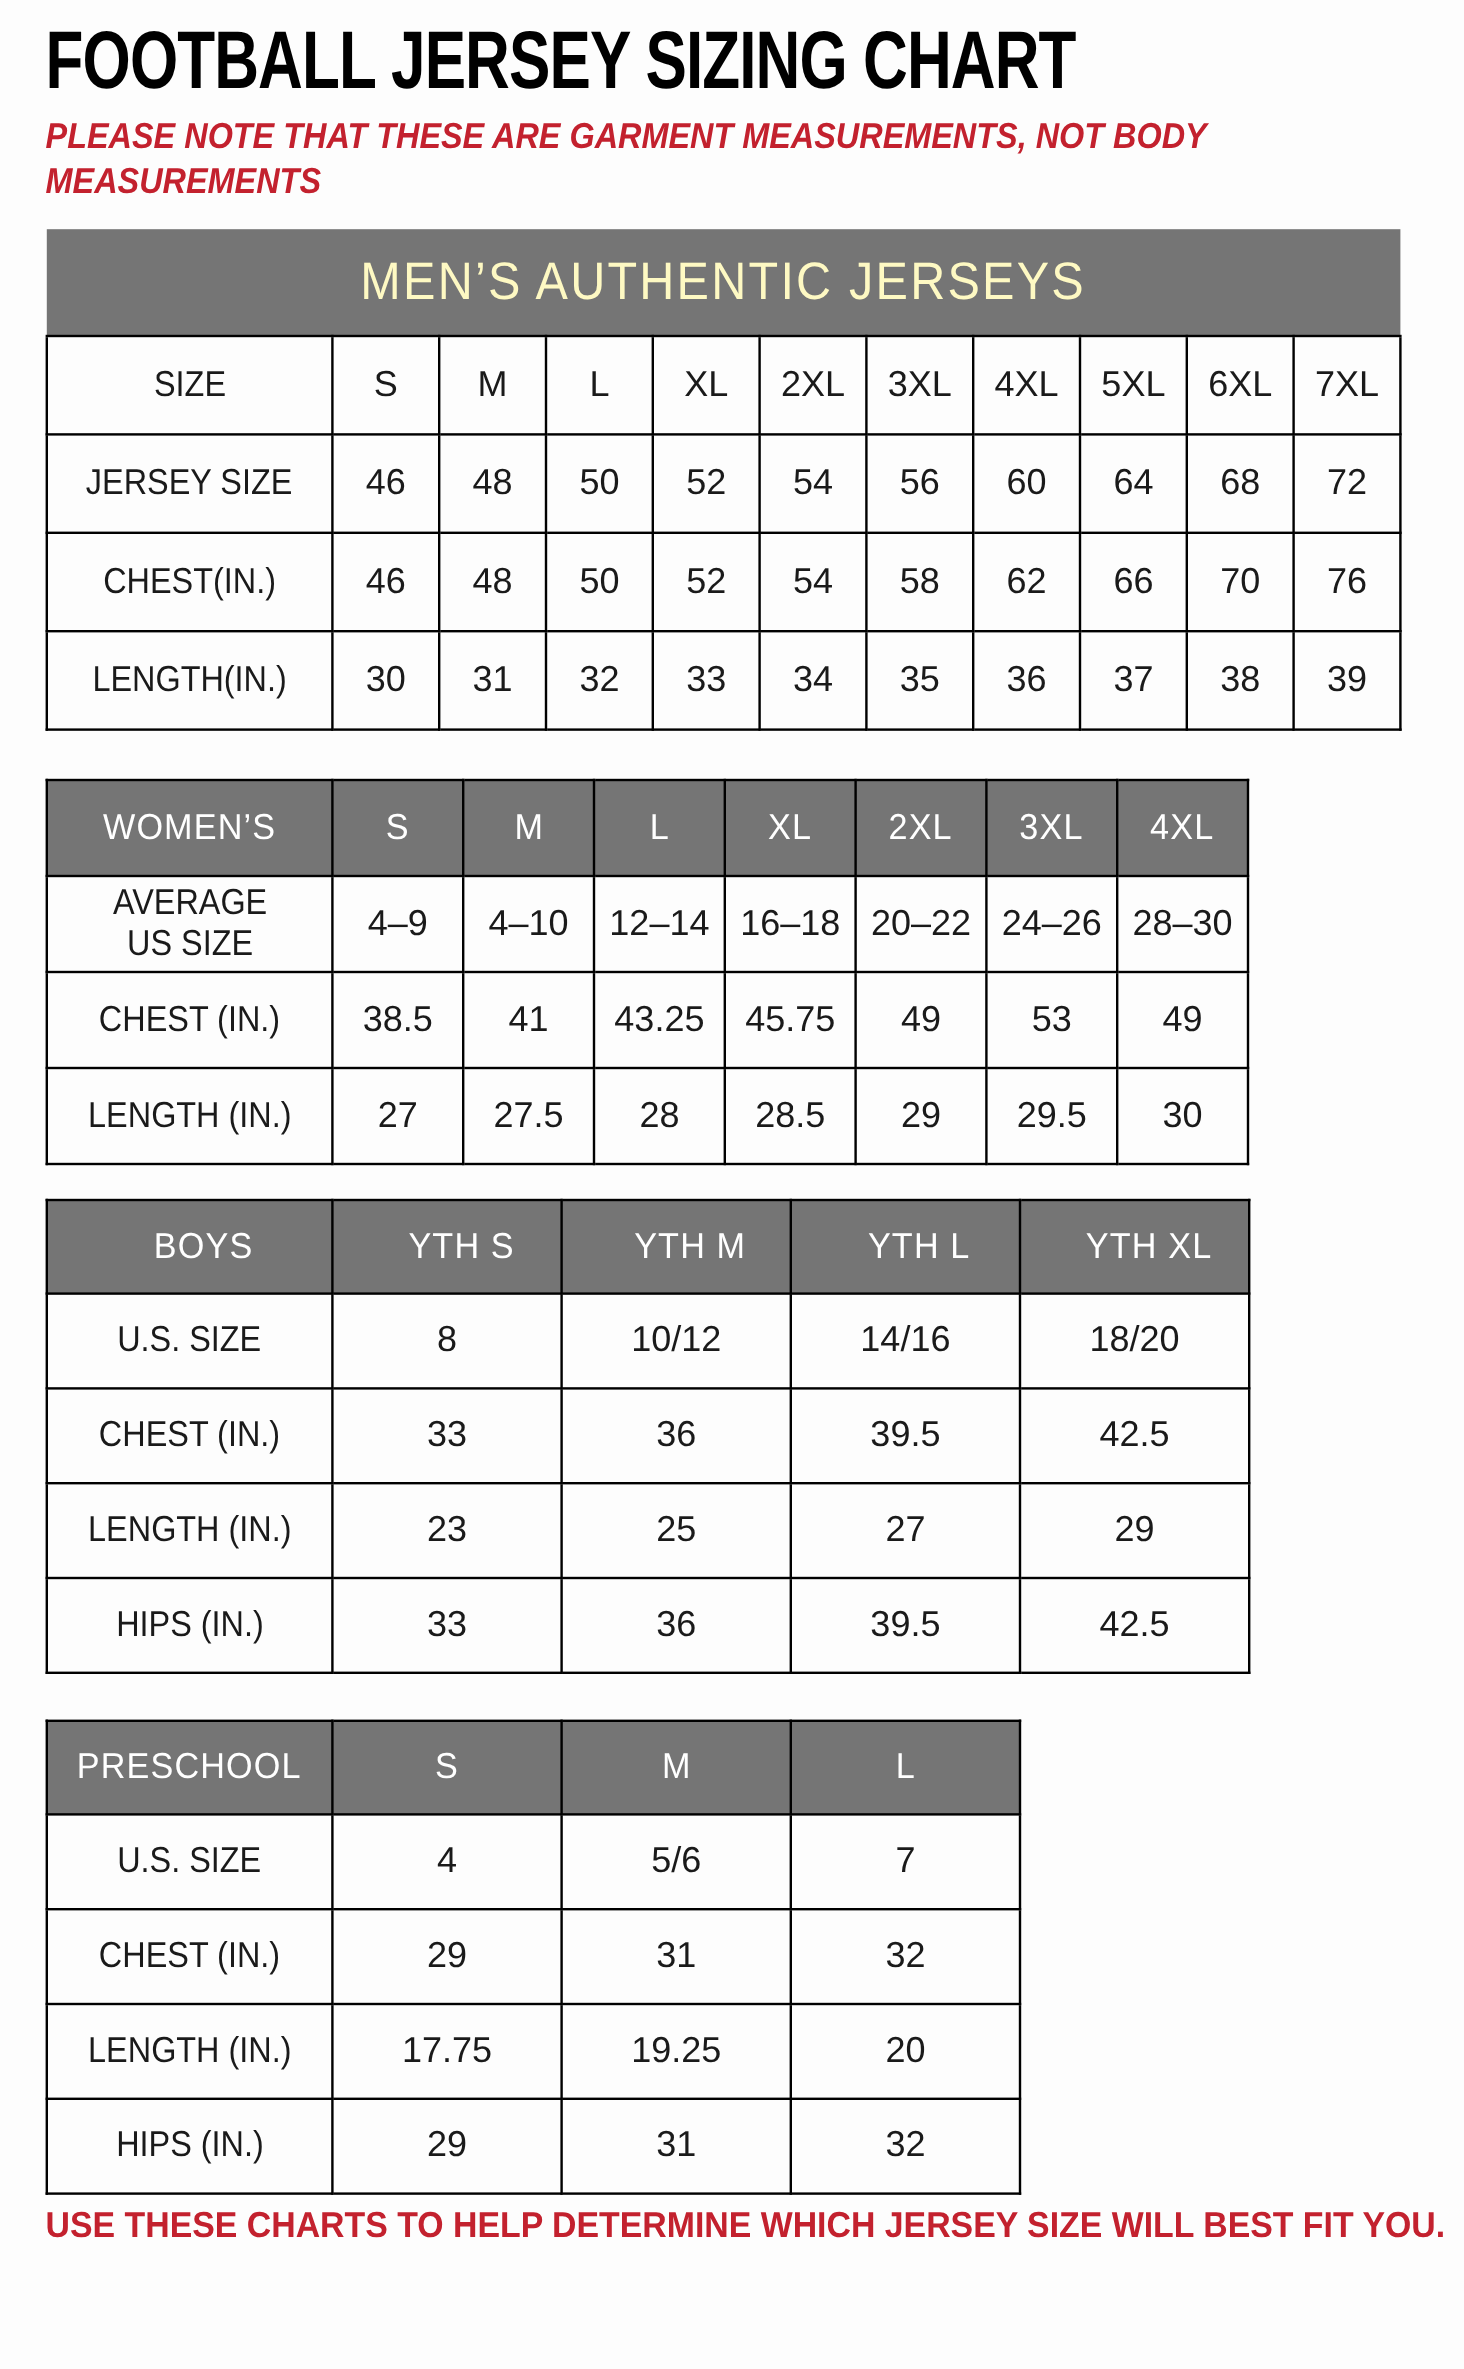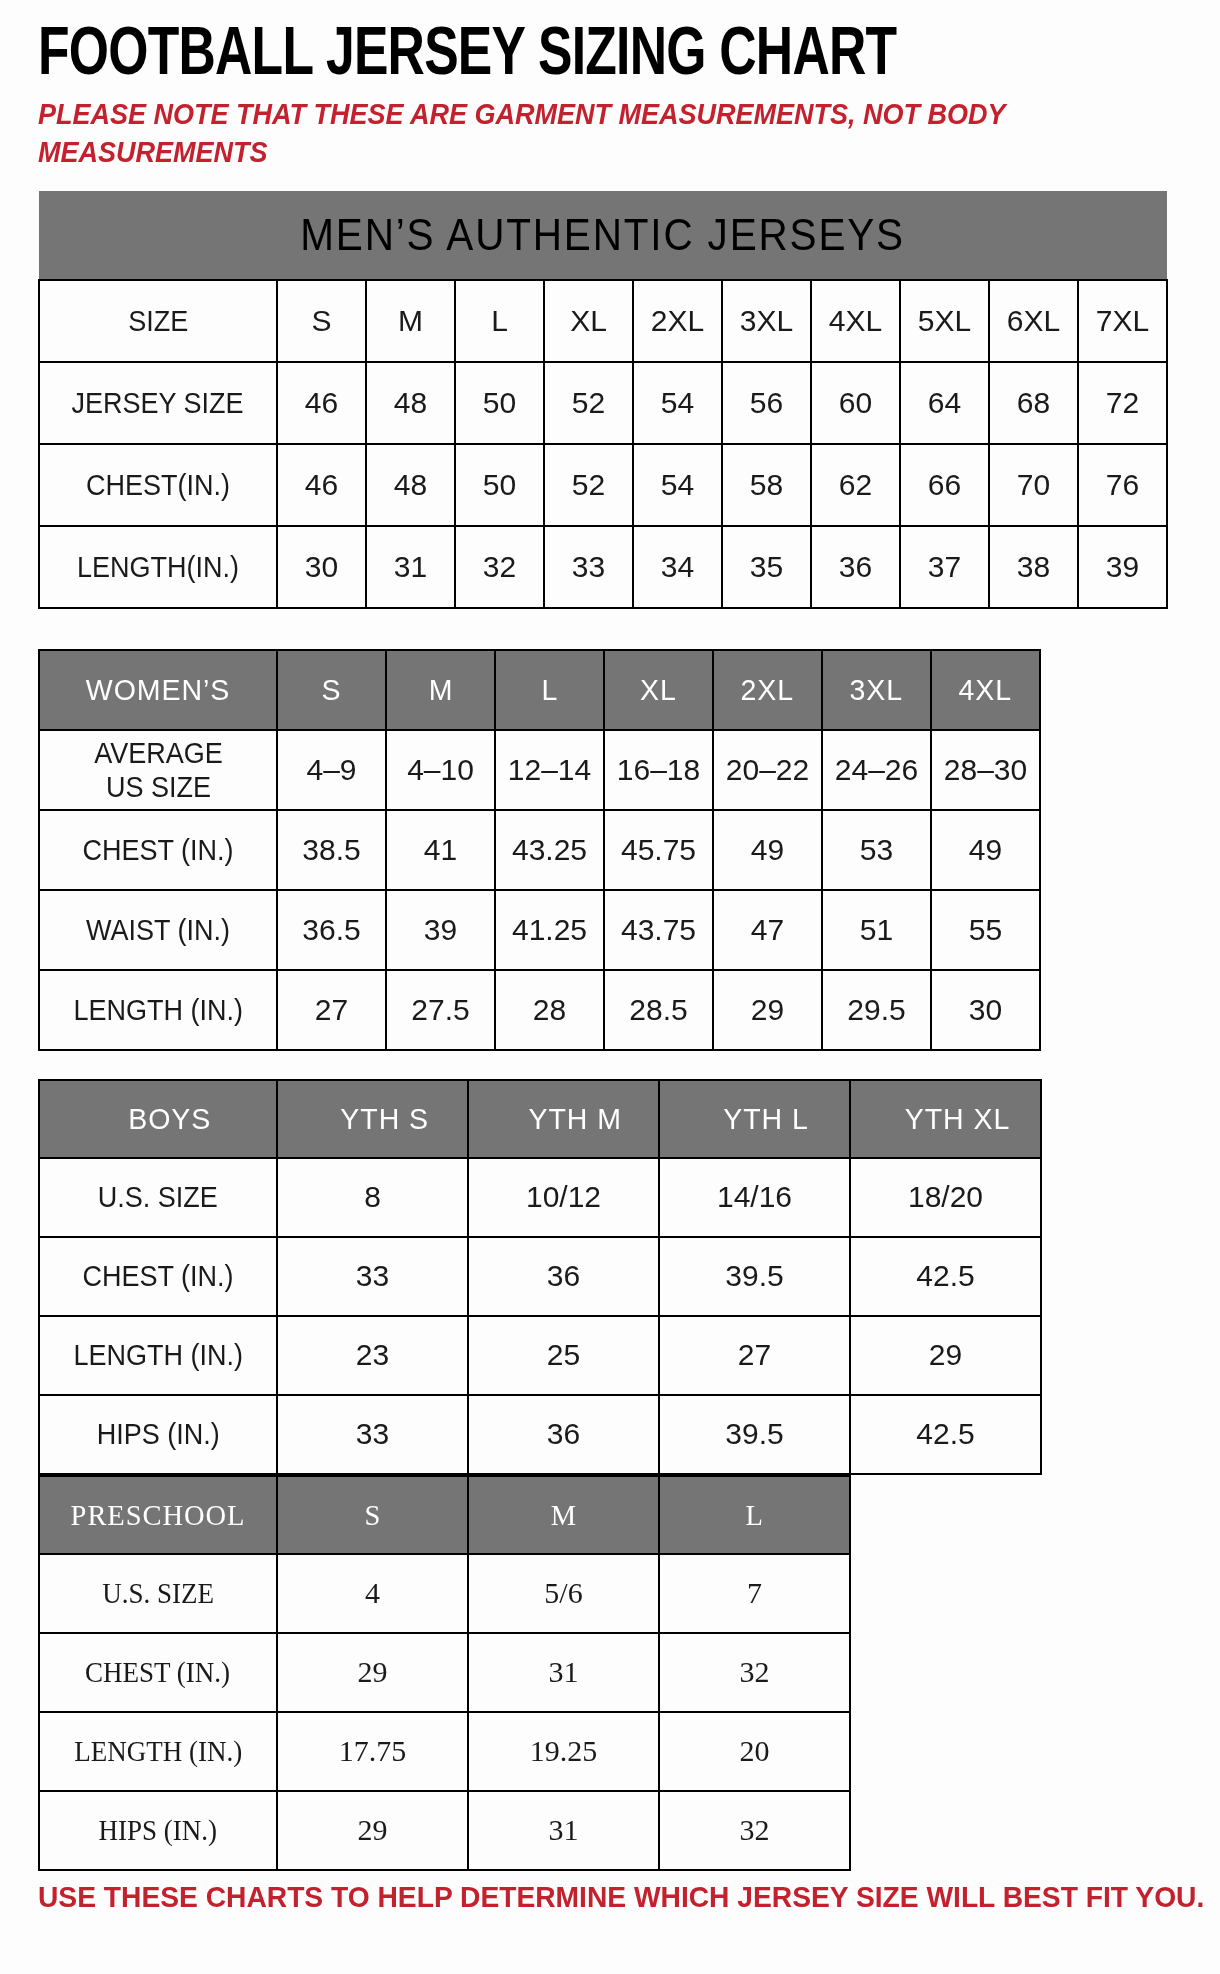--- a/index.html
+++ b/index.html
@@ -31,21 +31,21 @@
 
   table.tbl{
     border-collapse:collapse;table-layout:fixed;
   }
   .tbl td,.tbl th{
     border:2px solid var(--border);
     padding:0;text-align:center;vertical-align:middle;
     font-size:30px;font-weight:normal;
   }
   .tbl th.merged{
-    background:var(--gray);color:#000000;border:none;
+    background:var(--gray);color:#fef9c3;border:none;
     border-bottom:2px solid var(--border);
   }
   .tbl th.ghead{
     background:var(--gray);color:#fff;
   }
   .mh{ 
     display:inline-block;font-size:44px;letter-spacing:2px;font-weight:normal;
     transform:scaleX(0.92);transform-origin:center;
   }
   .hh{ 
@@ -63,21 +63,21 @@
   .t-mens td{height:80px;margin-left:40px;}
 
   .t-womens{margin-top:40px;padding-left:48px;}
   .t-womens th.ghead{height:78px;}
   .t-womens td{height:78px;}
 
   .t-boys{margin-top:28px;}
   .t-boys th.ghead{height:76px;padding-left:24px;}
   .t-boys td{height:77px;}
 
-  .t-preschool{font-family:Liberation Serif, serif;}
+  .t-preschool{margin-top:38px;}
   .t-preschool th.ghead{height:76px;}
   .t-preschool td{height:77px;}
 
   .footer-note{margin-top:8px;}
   .footer-line{
     display:inline-block;color:var(--red);font-weight:bold;font-size:30px;
     line-height:36px;white-space:nowrap;
     transform:scaleX(0.94);transform-origin:left center;
   }
 </style>
@@ -207,30 +207,20 @@
             <td><span class="cnd">CHEST (IN.)</span></td>
             <td><span class="val">38.5</span></td>
             <td><span class="val">41</span></td>
             <td><span class="val">43.25</span></td>
             <td><span class="val">45.75</span></td>
             <td><span class="val">49</span></td>
             <td><span class="val">53</span></td>
             <td><span class="val">49</span></td>
           </tr>
           <tr>
-            <td><span class="cnd">WAIST (IN.)</span></td>
-            <td><span class="val">36.5</span></td>
-            <td><span class="val">39</span></td>
-            <td><span class="val">41.25</span></td>
-            <td><span class="val">43.75</span></td>
-            <td><span class="val">47</span></td>
-            <td><span class="val">51</span></td>
-            <td><span class="val">55</span></td>
-          </tr>
-          <tr>
             <td><span class="cnd">LENGTH (IN.)</span></td>
             <td><span class="val">27</span></td>
             <td><span class="val">27.5</span></td>
             <td><span class="val">28</span></td>
             <td><span class="val">28.5</span></td>
             <td><span class="val">29</span></td>
             <td><span class="val">29.5</span></td>
             <td><span class="val">30</span></td>
           </tr>
         </tbody>

